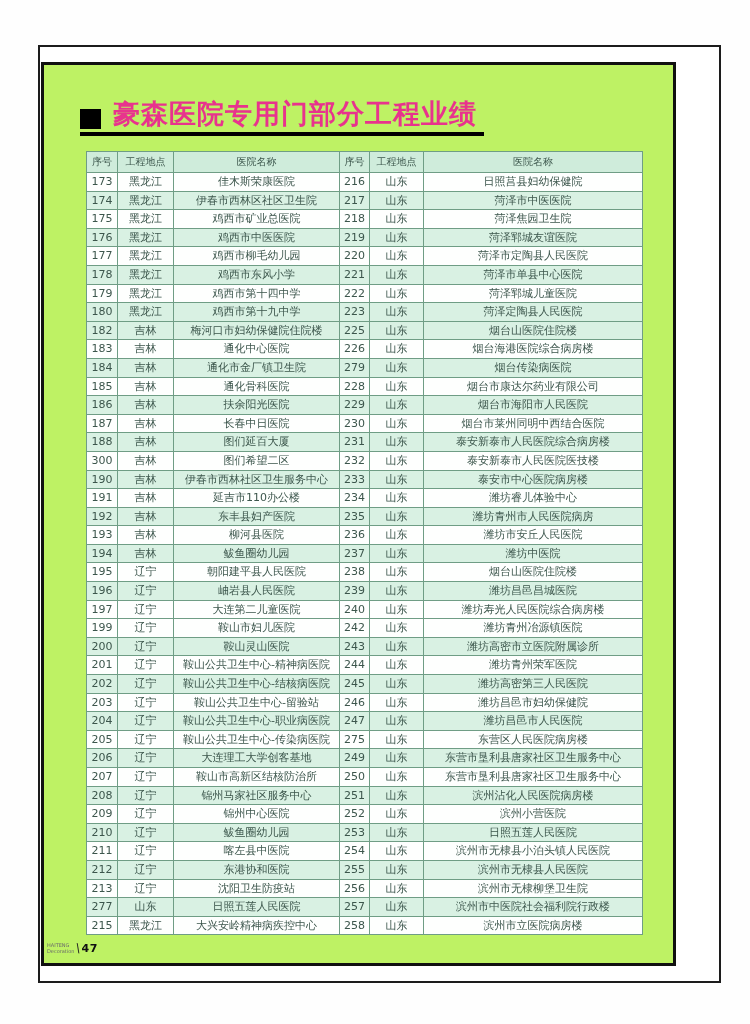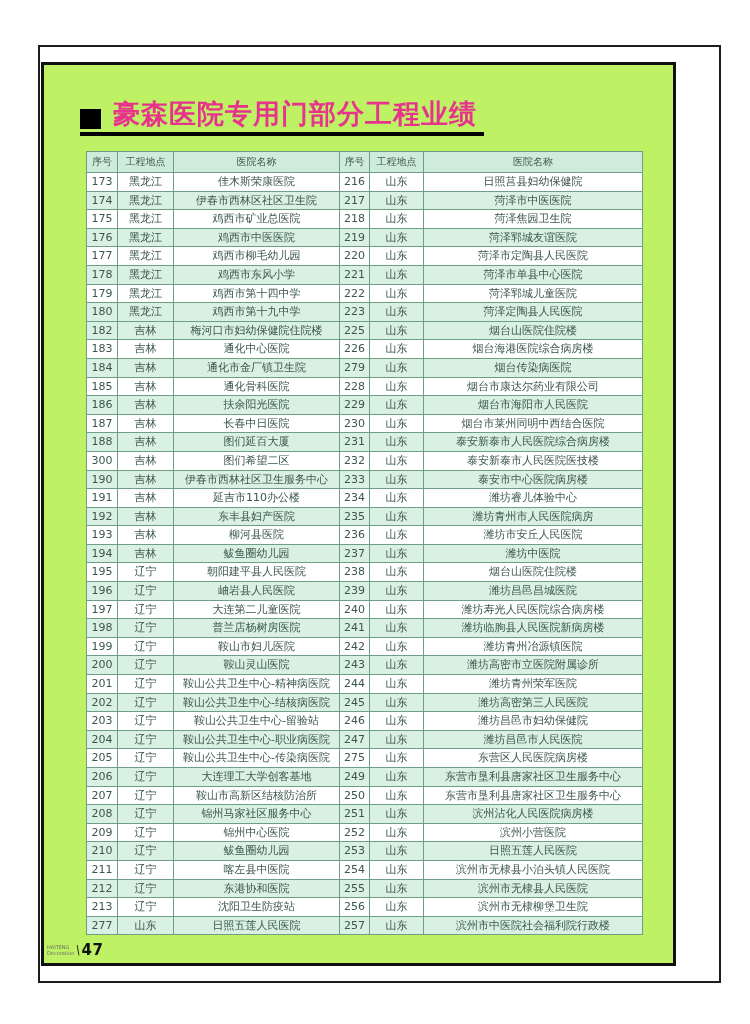--- a/index.html
+++ b/index.html
@@ -56,21 +56,21 @@
   .c4 { width: 54px; }
   .c5 { width: 219px; }
 
   
   .footer {
     position: absolute; left: 3px; top: 876px;
     display: flex; align-items: center; gap: 1px;
   }
   .brand { font-size: 5px; color: #6b6b6b; line-height: 1.2; text-align: left; }
   .brand-slash { font-size: 12px; color: #222; margin-left: 1px; transform: rotate(8deg); }
-  .page-number { font-size: 15px; font-weight: bold; color: #111; letter-spacing: 0.5px; }
+  .page-number { font-size: 11px; font-weight: bold; color: #111; letter-spacing: 0.5px; }
 </style>
 </head>
 <body>
 
 <div class="page">
   <div class="outer-frame">
     <div class="inner-frame">
 
       <div class="title-block">
         <span class="title-square"></span>
@@ -274,28 +274,20 @@
               <td class="c5">潍坊昌邑昌城医院</td>
             </tr>
             <tr>
               <td class="c0">197</td>
               <td class="c1">辽宁</td>
               <td class="c2">大连第二儿童医院</td>
               <td class="c3">240</td>
               <td class="c4">山东</td>
               <td class="c5">潍坊寿光人民医院综合病房楼</td>
             </tr>
-            <tr class="stripe">
-              <td class="c0">198</td>
-              <td class="c1">辽宁</td>
-              <td class="c2">普兰店杨树房医院</td>
-              <td class="c3">241</td>
-              <td class="c4">山东</td>
-              <td class="c5">潍坊临朐县人民医院新病房楼</td>
-            </tr>
             <tr>
               <td class="c0">199</td>
               <td class="c1">辽宁</td>
               <td class="c2">鞍山市妇儿医院</td>
               <td class="c3">242</td>
               <td class="c4">山东</td>
               <td class="c5">潍坊青州冶源镇医院</td>
             </tr>
             <tr class="stripe">
               <td class="c0">200</td>
@@ -409,20 +401,28 @@
               <td class="c4">山东</td>
               <td class="c5">滨州市无棣柳堡卫生院</td>
             </tr>
             <tr class="stripe">
               <td class="c0">277</td>
               <td class="c1">山东</td>
               <td class="c2">日照五莲人民医院</td>
               <td class="c3">257</td>
               <td class="c4">山东</td>
               <td class="c5">滨州市中医院社会福利院行政楼</td>
+            </tr>
+            <tr>
+              <td class="c0">215</td>
+              <td class="c1">黑龙江</td>
+              <td class="c2">大兴安岭精神病疾控中心</td>
+              <td class="c3">258</td>
+              <td class="c4">山东</td>
+              <td class="c5">滨州市立医院病房楼</td>
             </tr>
           </tbody>
       </table>
 
       <div class="footer">
         <span class="brand">
           <span>HAITENG</span><br>
           <span>Decoration</span>
         </span>
         <span class="brand-slash">\</span>

